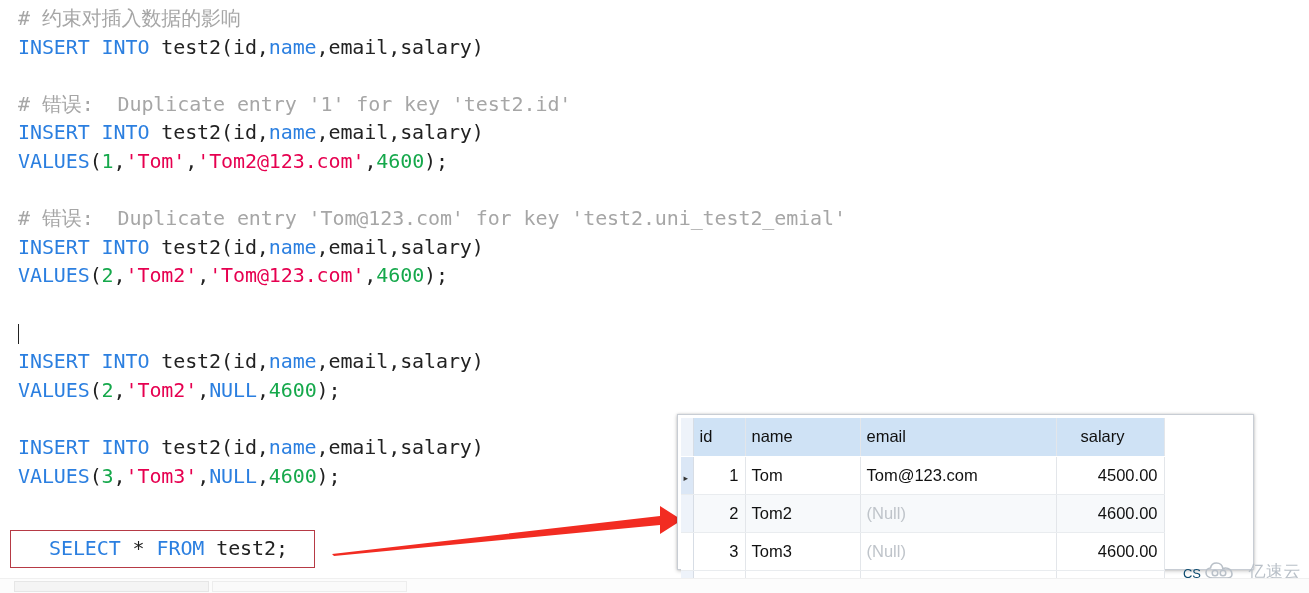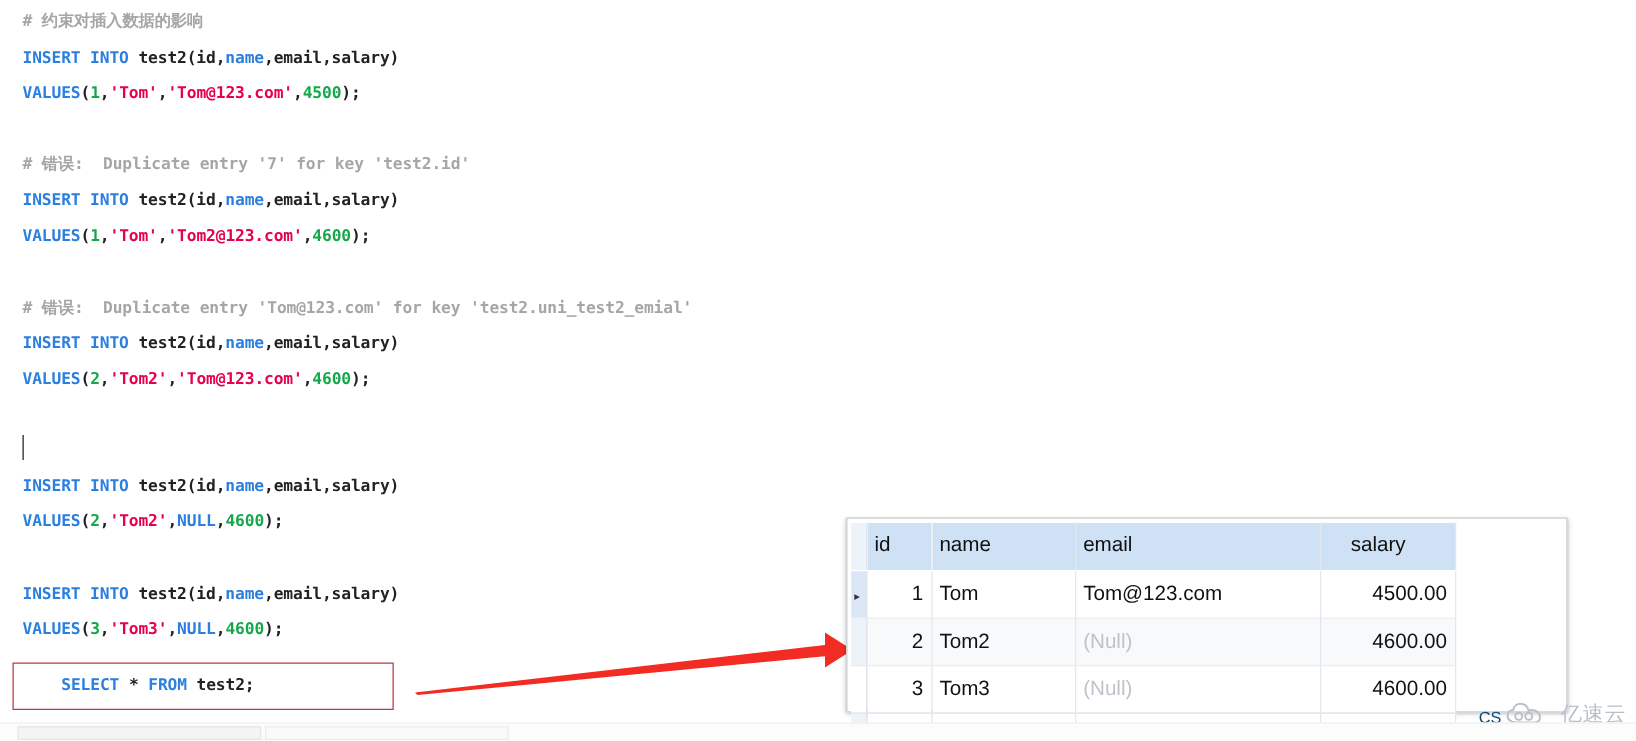--- a/index.html
+++ b/index.html
@@ -17,26 +17,25 @@
   
   #editor {
     position: absolute;
     left: 0; top: 0;
     width: 1309px; height: 578px;
     background: #ffffff;
     padding: 4px 0 0 18px;
   }
   .code-line {
     font-family: "DejaVu Sans Mono", "Liberation Mono", monospace;
-    font-size: 13px;
+    font-size: 20px;
     line-height: 28.6px;
     white-space: pre;
     letter-spacing: -0.1px;
     color: #222222;
-    font-weight: bold;
   }
   .code-line.blank { color: transparent; }
   .kw   { color: #2b7fe0; }
   .str  { color: #e60050; }
   .num  { color: #15a84b; }
   .cmt  { color: #a6a6a6; }
   .ident{ color: #222222; }
   .punc { color: #222222; }
 
   .caret {
@@ -171,23 +170,22 @@
     border: 1px solid #ededed;
   }
 </style>
 </head>
 <body>
 
 <div id="editor">
   <div id="code-lines">
       <div class="code-line"><span class="cmt"># 约束对插入数据的影响</span></div>
       <div class="code-line"><span class="kw">INSERT INTO</span><span class="ident"> test2(id,</span><span class="kw">name</span><span class="ident">,email,salary)</span></div>
-      <div class="code-line"><span class="kw">VALUES</span><span class="punc">(</span><span class="num">1</span><span class="punc">,</span><span class="str">'Tom'</span><span class="punc">,</span><span class="str">'Tom@123.com'</span><span class="punc">,</span><span class="num">4500</span><span class="punc">);</span></div>
-      <div class="code-line blank"><span class="blank"> </span></div>
-      <div class="code-line"><span class="cmt"># 错误:  Duplicate entry '7' for key 'test2.id'</span></div>
+      <div class="code-line blank"><span class="blank"> </span></div>
+      <div class="code-line"><span class="cmt"># 错误:  Duplicate entry '1' for key 'test2.id'</span></div>
       <div class="code-line"><span class="kw">INSERT INTO</span><span class="ident"> test2(id,</span><span class="kw">name</span><span class="ident">,email,salary)</span></div>
       <div class="code-line"><span class="kw">VALUES</span><span class="punc">(</span><span class="num">1</span><span class="punc">,</span><span class="str">'Tom'</span><span class="punc">,</span><span class="str">'Tom2@123.com'</span><span class="punc">,</span><span class="num">4600</span><span class="punc">);</span></div>
       <div class="code-line blank"><span class="blank"> </span></div>
       <div class="code-line"><span class="cmt"># 错误:  Duplicate entry 'Tom@123.com' for key 'test2.uni_test2_emial'</span></div>
       <div class="code-line"><span class="kw">INSERT INTO</span><span class="ident"> test2(id,</span><span class="kw">name</span><span class="ident">,email,salary)</span></div>
       <div class="code-line"><span class="kw">VALUES</span><span class="punc">(</span><span class="num">2</span><span class="punc">,</span><span class="str">'Tom2'</span><span class="punc">,</span><span class="str">'Tom@123.com'</span><span class="punc">,</span><span class="num">4600</span><span class="punc">);</span></div>
       <div class="code-line blank"><span class="blank"> </span></div>
       <div class="code-line"><span class="caret"></span></div>
       <div class="code-line"><span class="kw">INSERT INTO</span><span class="ident"> test2(id,</span><span class="kw">name</span><span class="ident">,email,salary)</span></div>
       <div class="code-line"><span class="kw">VALUES</span><span class="punc">(</span><span class="num">2</span><span class="punc">,</span><span class="str">'Tom2'</span><span class="punc">,</span><span class="kw">NULL</span><span class="punc">,</span><span class="num">4600</span><span class="punc">);</span></div>

